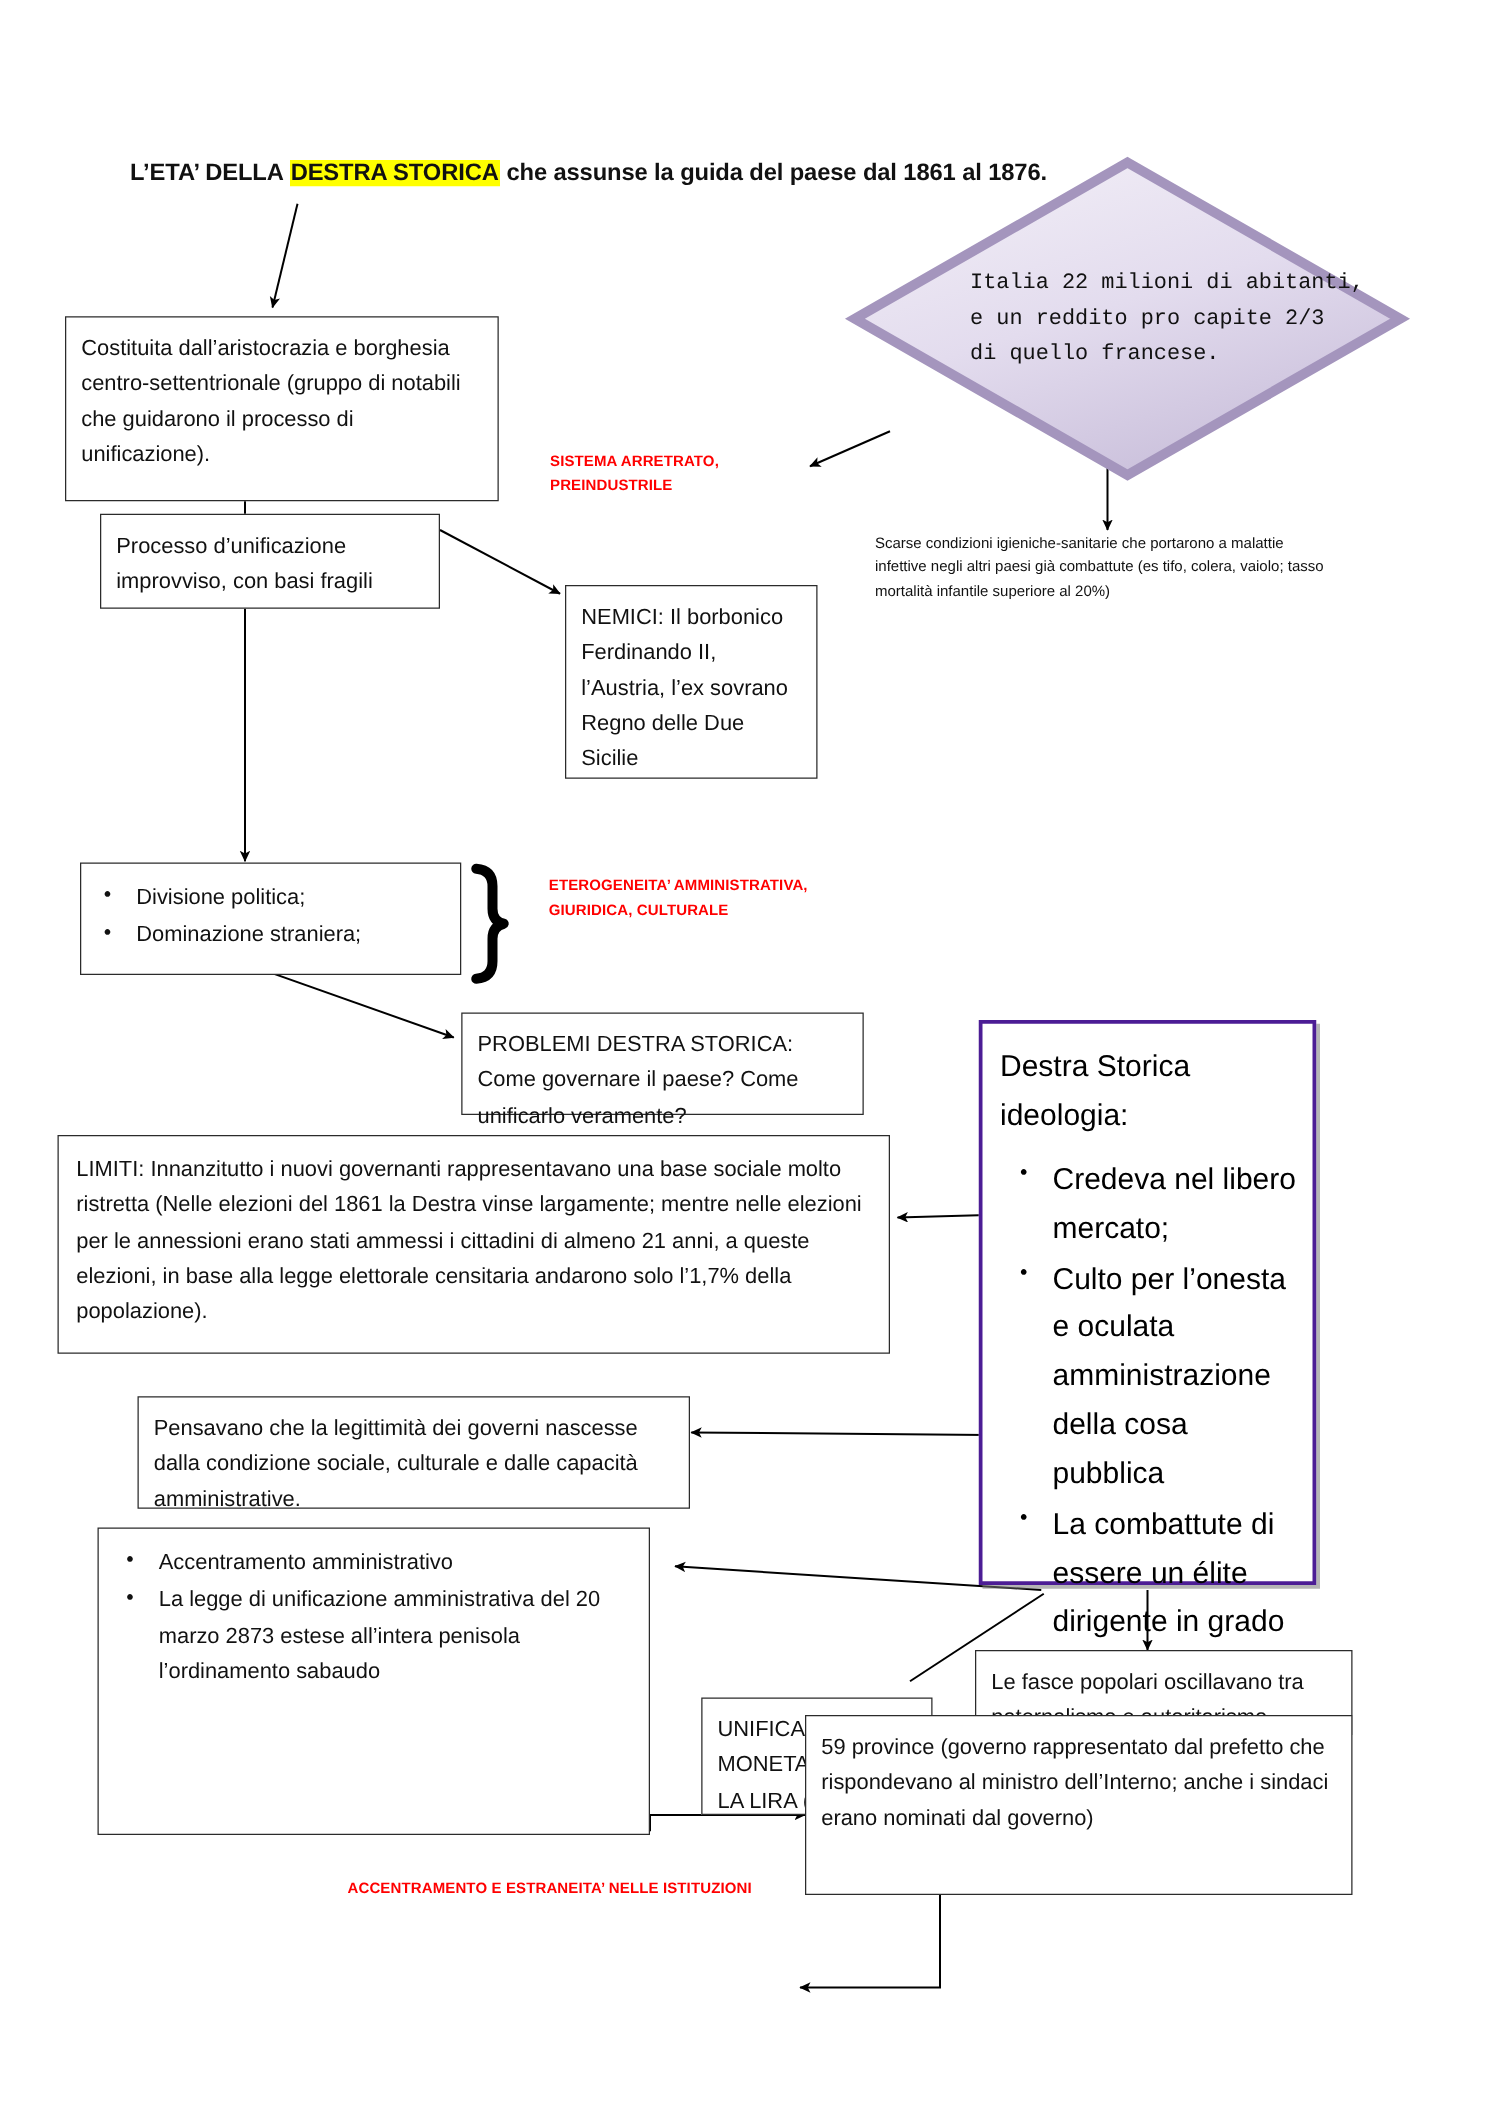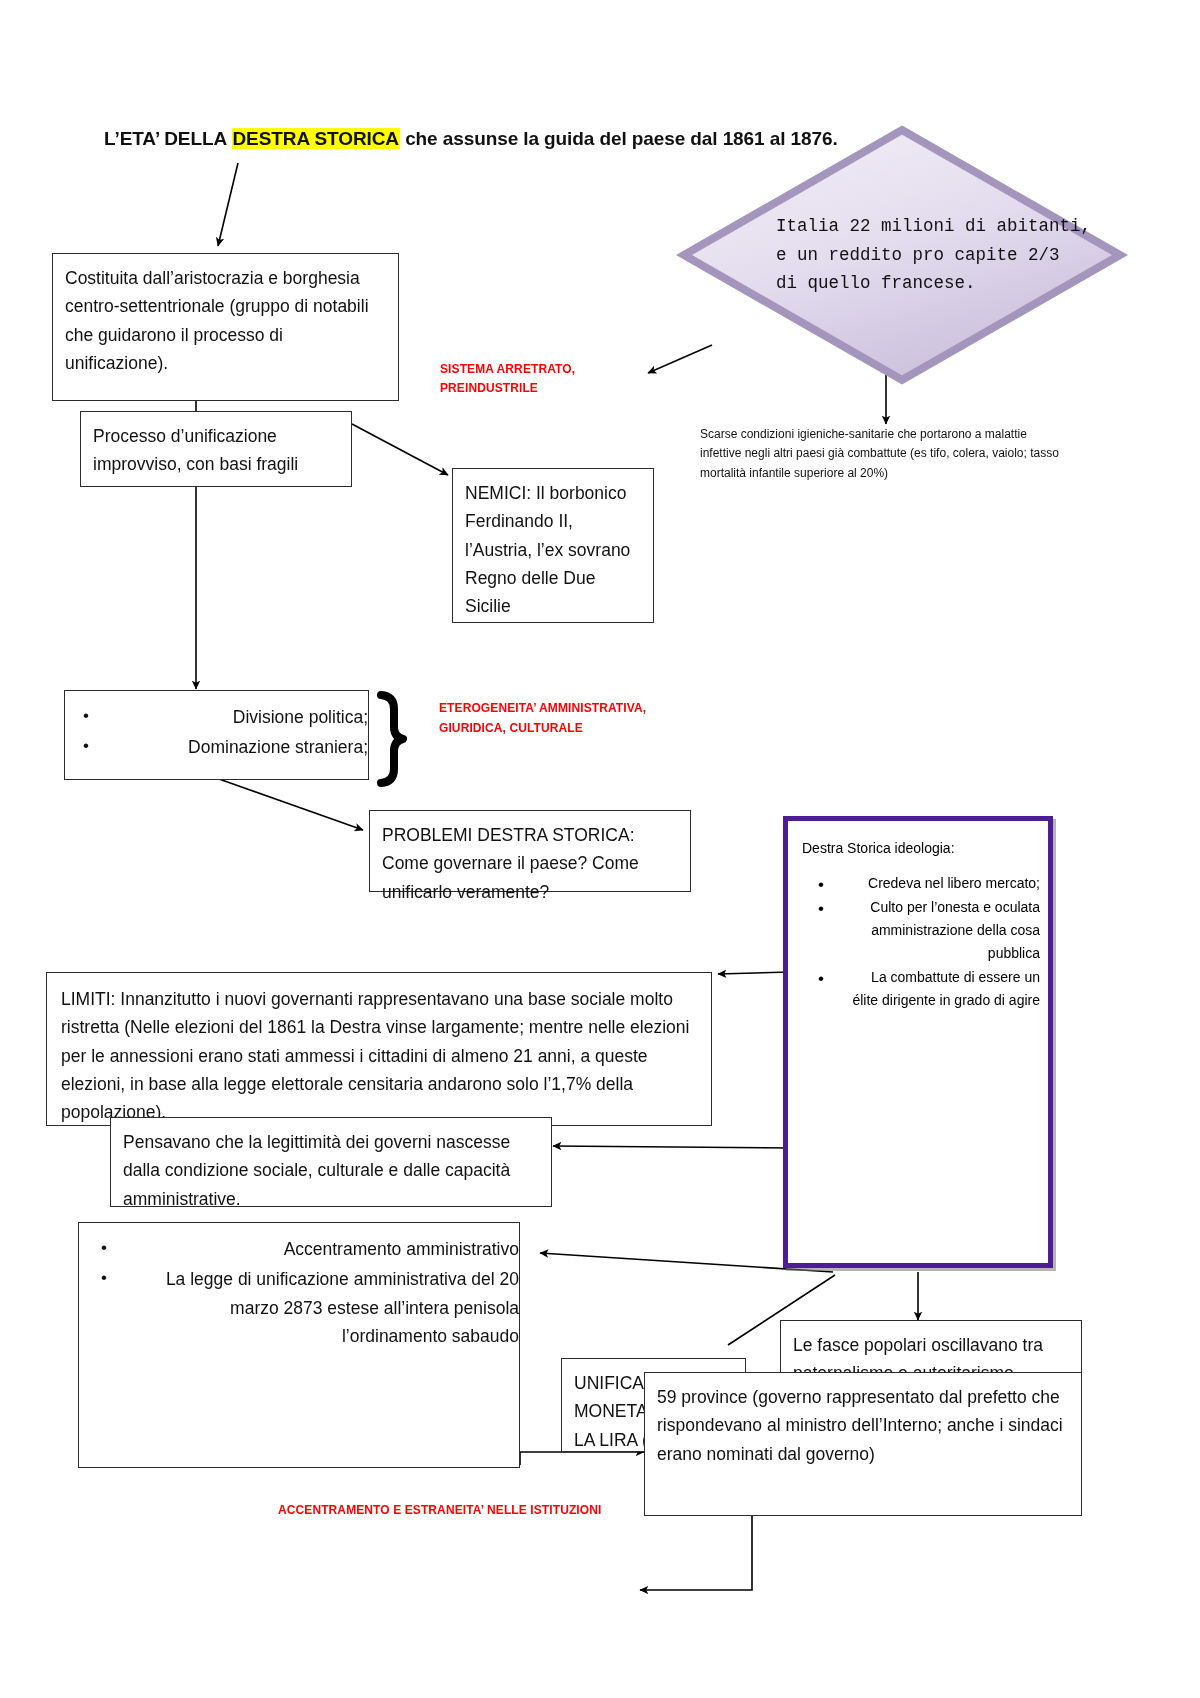--- a/index.html
+++ b/index.html
@@ -42,21 +42,20 @@
     font-size:19px;
     font-weight:bold;
     color:#111;
     white-space:nowrap;
     letter-spacing:-0.1px;
   }
   ul.bl{
     margin:0;
     padding:0 0 0 44px;
     list-style:none;
-    text-align:right;
   }
   ul.bl li{
     position:relative;
     margin:0 0 2px 0;
   }
   ul.bl li:before{
     content:"\2022";
     position:absolute;
     left:-26px;
     top:-1px;
@@ -68,25 +67,25 @@
     position:absolute;
     left:0;top:0;width:100%;height:100%;
     display:flex;flex-direction:column;justify-content:center;
     font-size:17.5px;line-height:1.62;
     padding-left:92px;box-sizing:border-box;
     color:#111;
   }
   
   #ideology-box{
     position:absolute;
-    border:5px solid #4c1d95;
+    border:3px solid #4c1d95;
     background:#ffffff;
     box-sizing:border-box;
     box-shadow:3px 3px 0 0 rgba(120,120,120,.55);
-    font-size:14px;
+    font-size:24px;
     line-height:1.62;
   }
   #ideology-box .inner{padding:16px 8px 10px 14px;}
   svg.arrows{position:absolute;left:0;top:0;width:1200px;height:1698px;pointer-events:none;}
 </style>
 </head>
 <body>
 
 <div id="canvas">
 
@@ -169,21 +168,21 @@
       <li>Dominazione straniera;</li>
     </ul>
   </div>
 
   <div class="plain red" style="left:439px;top:698px;width:230px;line-height:1.7;">ETEROGENEITA’ AMMINISTRATIVA, GIURIDICA, CULTURALE</div>
 
   <div class="box" style="left:369px;top:810px;width:322px;height:82px;">
     <div class="pad">PROBLEMI DESTRA STORICA: Come governare il paese? Come unificarlo veramente?</div>
   </div>
 
-  <div class="box" style="left:46px;top:972px;width:666px;height:154px;">
+  <div class="box" style="left:46px;top:908px;width:666px;height:175px;">
     <div class="pad" style="padding:12px 14px;">LIMITI: Innanzitutto i nuovi governanti rappresentavano una base sociale molto ristretta (Nelle elezioni del 1861 la Destra vinse largamente; mentre nelle elezioni per le annessioni erano stati ammessi i cittadini di almeno 21 anni, a queste elezioni, in base alla legge elettorale censitaria andarono solo l’1,7% della popolazione).</div>
   </div>
 
   <div id="ideology-box" style="left:783px;top:816px;width:270px;height:452px;">
     <div class="inner">
       <div style="margin-bottom:12px;">Destra Storica ideologia:</div>
       <ul class="bl" style="padding-left:42px;">
         <li>Credeva nel libero mercato;</li>
         <li>Culto per l’onesta e oculata amministrazione della cosa pubblica</li>
         <li>La combattute di essere un élite dirigente in grado di agire</li>

